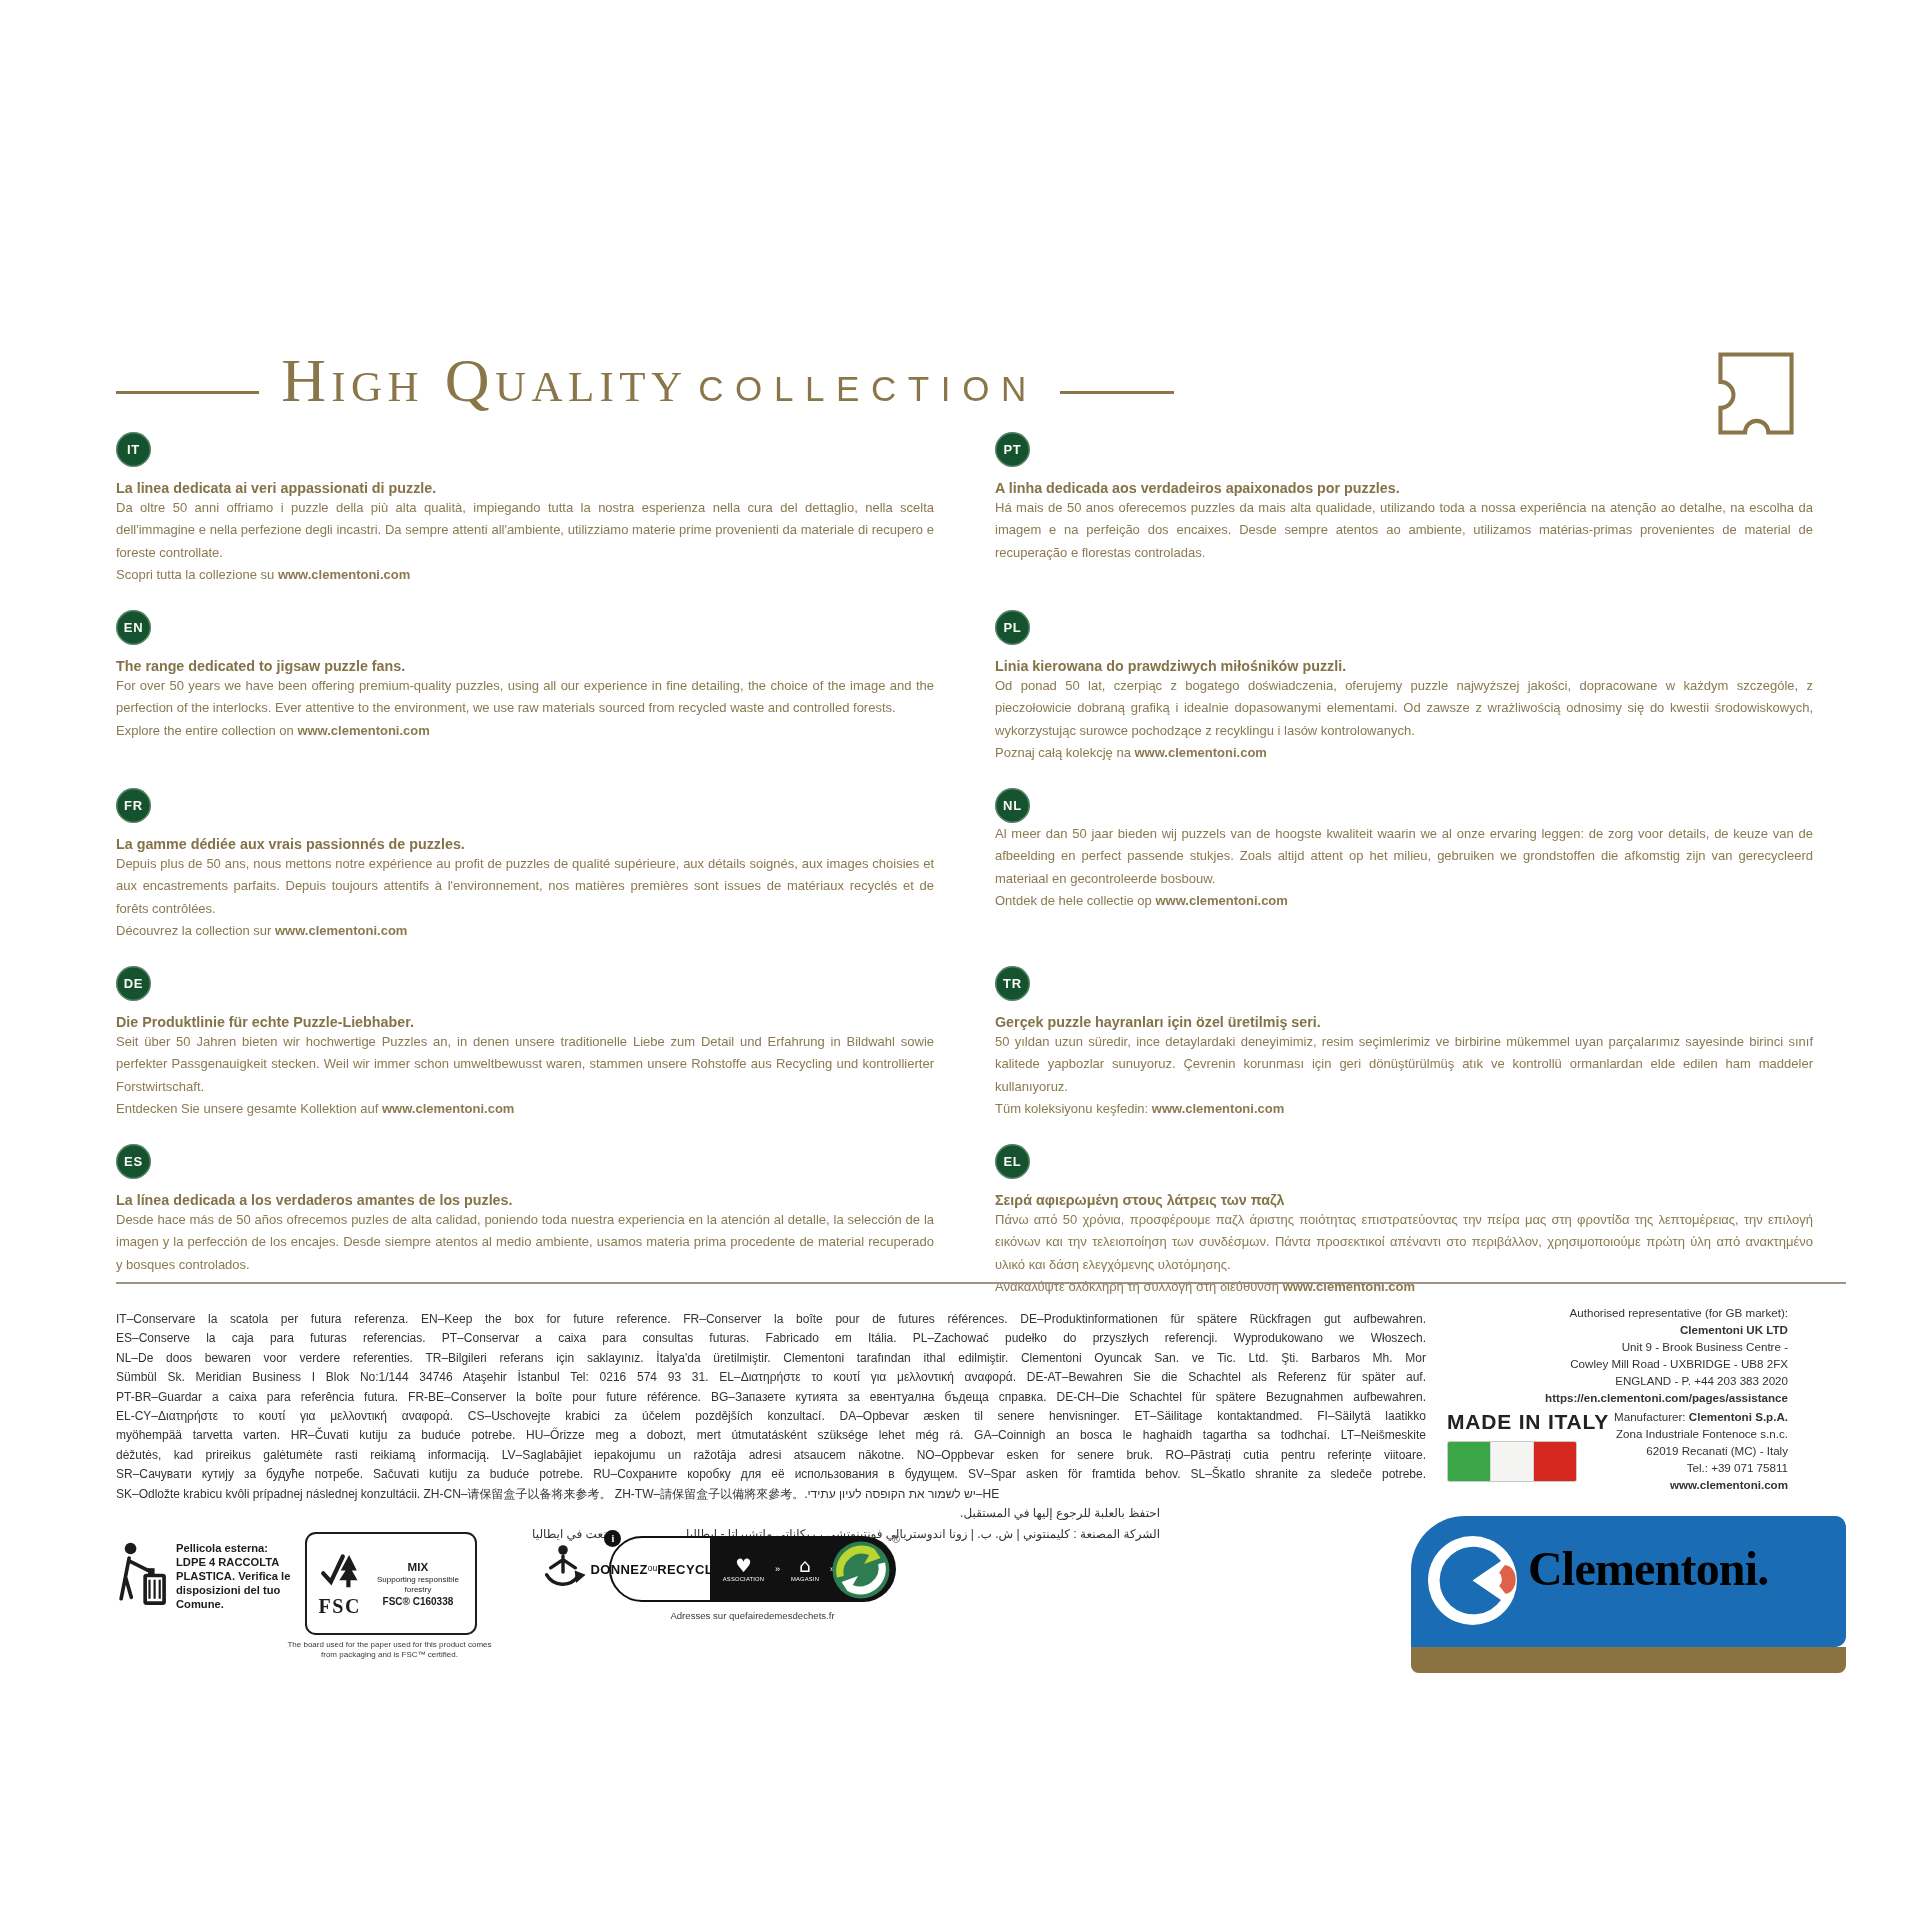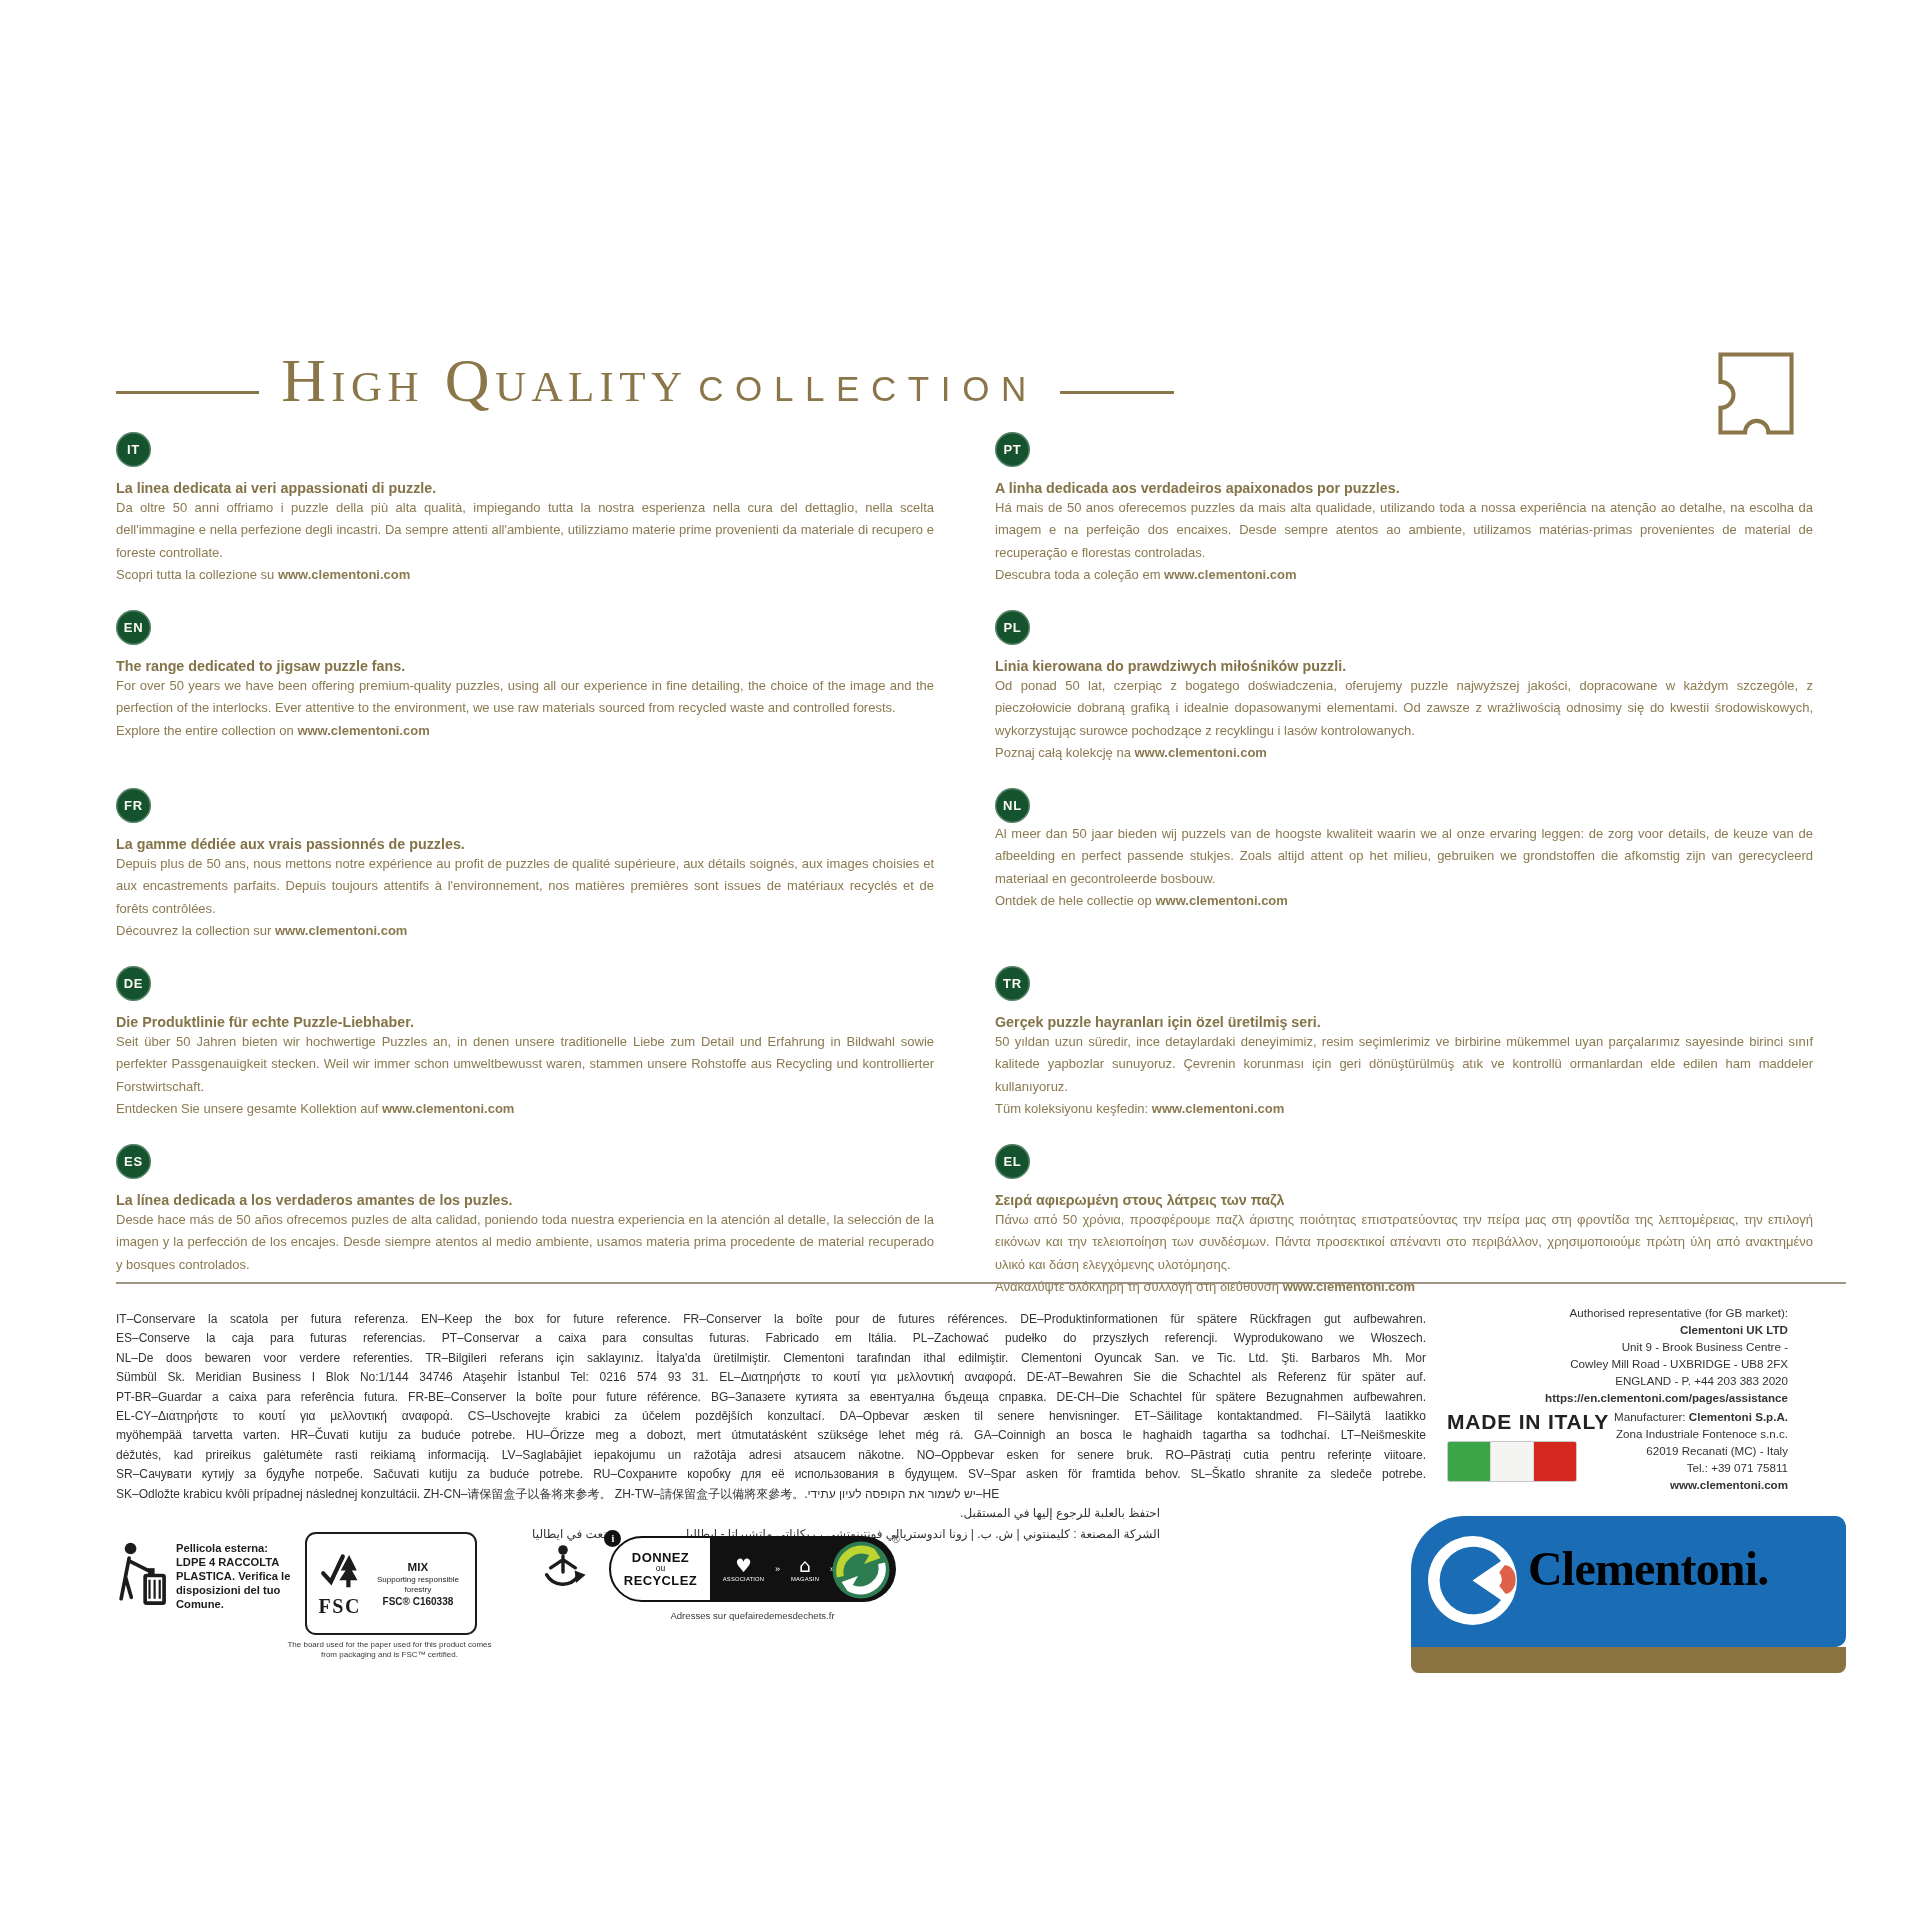--- a/index.html
+++ b/index.html
@@ -74,21 +74,21 @@
   .fsc-tag{font-size:8px;line-height:9.2px;margin:2.3px 0;}
   .fsc-code{font-size:10px;font-weight:700;}
   .fsc-caption{position:absolute;left:287px;top:1640px;width:205px;text-align:center;
                color:#3a3a3a;font-size:8px;line-height:10px;}
   .triman{position:absolute;left:539px;top:1543px;}
   .pill{position:absolute;left:609px;top:1536px;width:287px;height:66px;display:flex;}
   .pill-info{position:absolute;left:-4.6px;top:-6.2px;width:17px;height:17px;background:#111;color:#fff;
              border-radius:50%;font-size:10px;font-weight:700;display:flex;align-items:center;
              justify-content:center;font-family:"Liberation Serif",serif;}
   .pill-left{width:99px;background:#fff;border:2.3px solid #111;border-radius:33px 0 0 33px;
-             display:flex;flex-direction:column;align-items:center;justify-content:center;color:#111;}
+             display:flex;flex-direction:row;align-items:center;justify-content:center;color:#111;}
   .pill-w1,.pill-w2{font-size:13px;font-weight:700;letter-spacing:0.4px;}
   .pill-ou{font-size:8.5px;line-height:7.7px;}
   .pill-right{flex:1;background:#111;border-radius:0 33px 33px 0;display:flex;align-items:center;
               justify-content:space-evenly;color:#fff;}
   .pill-item{text-align:center;}
   .pill-ico{font-family:"DejaVu Sans",sans-serif;font-size:18.5px;line-height:20px;}
   .pill-lbl{font-size:5.8px;letter-spacing:0.2px;}
   .pill-sep{color:#fff;font-size:9.2px;}
   .pill-caption{position:absolute;left:609px;top:1610px;width:287px;text-align:center;
                 color:#3a3a3a;font-size:9.6px;}
@@ -137,21 +137,20 @@
 <div class="section col-l" style="top:1144px">
   <div class="badge">ES</div>
   <div class="sec-heading">La línea dedicada a los verdaderos amantes de los puzles.</div>
   <div class="sec-body">Desde hace más de 50 años ofrecemos puzles de alta calidad, poniendo toda nuestra experiencia en la atención al detalle, la selección de la imagen y la perfección de los encajes. Desde siempre atentos al medio ambiente, usamos materia prima procedente de material recuperado y bosques controlados.</div>
 </div>
 
 <div class="section col-r" style="top:432px">
   <div class="badge">PT</div>
   <div class="sec-heading">A linha dedicada aos verdadeiros apaixonados por puzzles.</div>
   <div class="sec-body">Há mais de 50 anos oferecemos puzzles da mais alta qualidade, utilizando toda a nossa experiência na atenção ao detalhe, na escolha da imagem e na perfeição dos encaixes. Desde sempre atentos ao ambiente, utilizamos matérias-primas provenientes de material de recuperação e florestas controladas.</div>
-  <div class="sec-link"><span>Descubra toda a coleção em </span><span class="url">www.clementoni.com</span></div>
 </div>
 <div class="section col-r" style="top:610px">
   <div class="badge">PL</div>
   <div class="sec-heading">Linia kierowana do prawdziwych miłośników puzzli.</div>
   <div class="sec-body">Od ponad 50 lat, czerpiąc z bogatego doświadczenia, oferujemy puzzle najwyższej jakości, dopracowane w każdym szczególe, z pieczołowicie dobraną grafiką i idealnie dopasowanymi elementami. Od zawsze z wrażliwością odnosimy się do kwestii środowiskowych, wykorzystując surowce pochodzące z recyklingu i lasów kontrolowanych.</div>
   <div class="sec-link"><span>Poznaj całą kolekcję na </span><span class="url">www.clementoni.com</span></div>
 </div>
 <div class="section col-r" style="top:788px">
   <div class="badge">NL</div>
   <div class="sec-body">Al meer dan 50 jaar bieden wij puzzels van de hoogste kwaliteit waarin we al onze ervaring leggen: de zorg voor details, de keuze van de afbeelding en perfect passende stukjes. Zoals altijd attent op het milieu, gebruiken we grondstoffen die afkomstig zijn van gerecycleerd materiaal en gecontroleerde bosbouw.</div>

